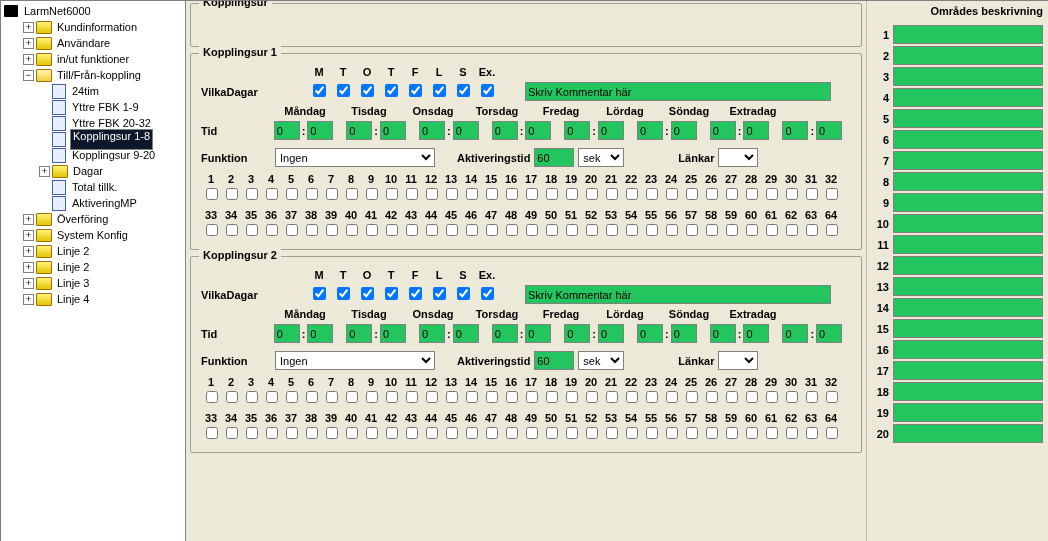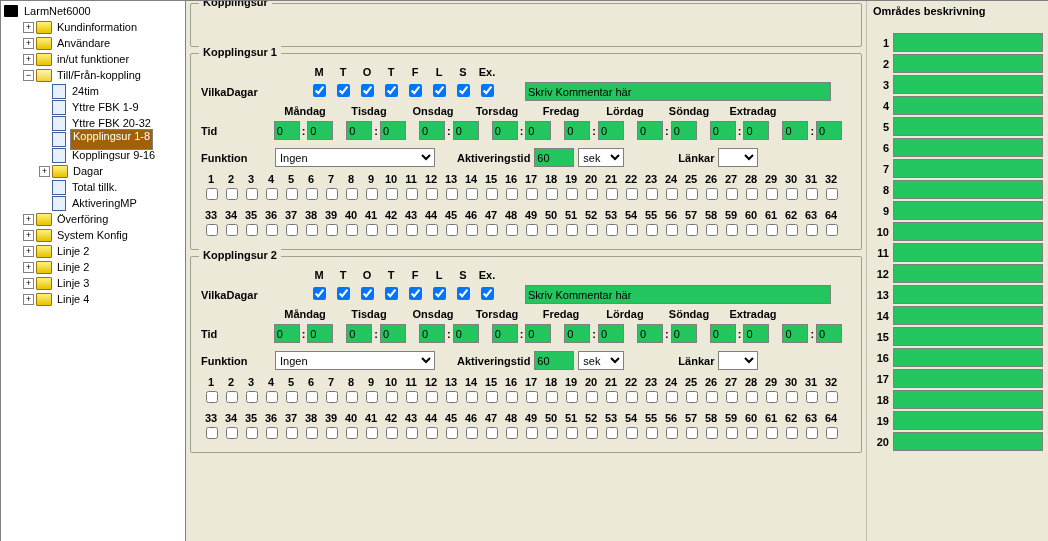--- a/index.html
+++ b/index.html
@@ -8,21 +8,21 @@
 .tree{width:180px;background:#fff;border-right:1px solid #808080;padding:2px;overflow:auto}
 .tree-row{display:flex;align-items:center;height:16px;white-space:nowrap;cursor:default}
 .tree-row .twisty{width:12px;text-align:center;font-size:9px;color:#000}
 .tree-row .twisty.box{border:1px solid #808080;width:9px;height:9px;line-height:8px;font-size:9px;text-align:center;margin-right:2px}
 .tree-row .icon{width:16px;height:14px;margin-right:3px;display:inline-flex;align-items:center;justify-content:center}
 .folder-closed{width:14px;height:11px;background:linear-gradient(#fff27a,#e6c200);border:1px solid #a07000;border-radius:1px}
 .folder-open{width:14px;height:11px;background:linear-gradient(#fff6b0,#f0d040);border:1px solid #a07000;border-radius:1px}
 .doc-ico{width:12px;height:13px;border:1px solid #4060a0;background:#e8f0ff}
 .root-ico{width:14px;height:12px;background:#000;border-radius:1px}
 .tree-label{padding:0 2px}
-.tree-label.sel{background:#a16207;color:#fff}
+.tree-label.sel{background:#0f172a;color:#fff}
 
 .main{flex:1;padding:2px 4px;overflow:auto;background:#ece9d8}
 .grp{border:1px solid #a0a090;border-radius:2px;padding:8px 10px 10px;margin-bottom:6px;position:relative}
 .grp>.legend{position:absolute;top:-8px;left:8px;background:#ece9d8;padding:0 4px;font-weight:bold}
 .row{display:flex;align-items:center;margin:4px 0;gap:4px}
 .bold{font-weight:bold}
 .lbl{width:70px}
 .day-head{font-weight:bold;width:20px;text-align:center}
 .chk{width:13px;height:13px;margin:0 3px}
 .txt{background:#22c55e;border:1px solid #808080;height:17px;padding:0 2px;font-family:inherit;font-size:11px}
@@ -31,21 +31,21 @@
 .timecell{display:flex;align-items:center;gap:2px;width:70px}
 .timecell .txt{width:20px;text-align:left}
 .sel{background:#fff;border:1px solid #808080;height:19px;font-family:inherit;font-size:11px}
 .num-row{display:flex;gap:0}
 .num-cell{width:20px;text-align:center;font-weight:bold}
 .chk-row{display:flex;gap:0}
 .chk-cell{width:20px;text-align:center}
 .small-chk{width:12px;height:12px}
 
 .right{width:170px;padding:4px 6px;background:#ece9d8;border-left:1px solid #c0c0b0}
-.right-title{font-weight:bold;text-align:left;margin-bottom:16px}
+.right-title{font-weight:bold;text-align:right;margin-bottom:8px}
 .desc-row{display:flex;align-items:center;margin:2px 0;gap:4px}
 .desc-row .idx{width:16px;text-align:right;font-weight:bold}
 .desc-row .txt{flex:1}
 </style>
 </head>
 <body>
 
 <div class="app">
 
   <div class="tree" id="tree">
@@ -109,21 +109,21 @@
       <span class="icon">
           <span class="doc-ico"></span>
         </span>
       <span class="tree-label sel">Kopplingsur 1-8</span>
     </div>
       <div class="tree-row" style="padding-left:36px">
       <span class="twisty"></span>
       <span class="icon">
           <span class="doc-ico"></span>
         </span>
-      <span class="tree-label">Kopplingsur 9-16</span>
+      <span class="tree-label">Kopplingsur 9-20</span>
     </div>
       <div class="tree-row" style="padding-left:36px">
       <span class="twisty box">+</span>
       <span class="icon">
           <span class="folder-closed"></span>
         </span>
       <span class="tree-label">Dagar</span>
     </div>
       <div class="tree-row" style="padding-left:36px">
       <span class="twisty"></span>

